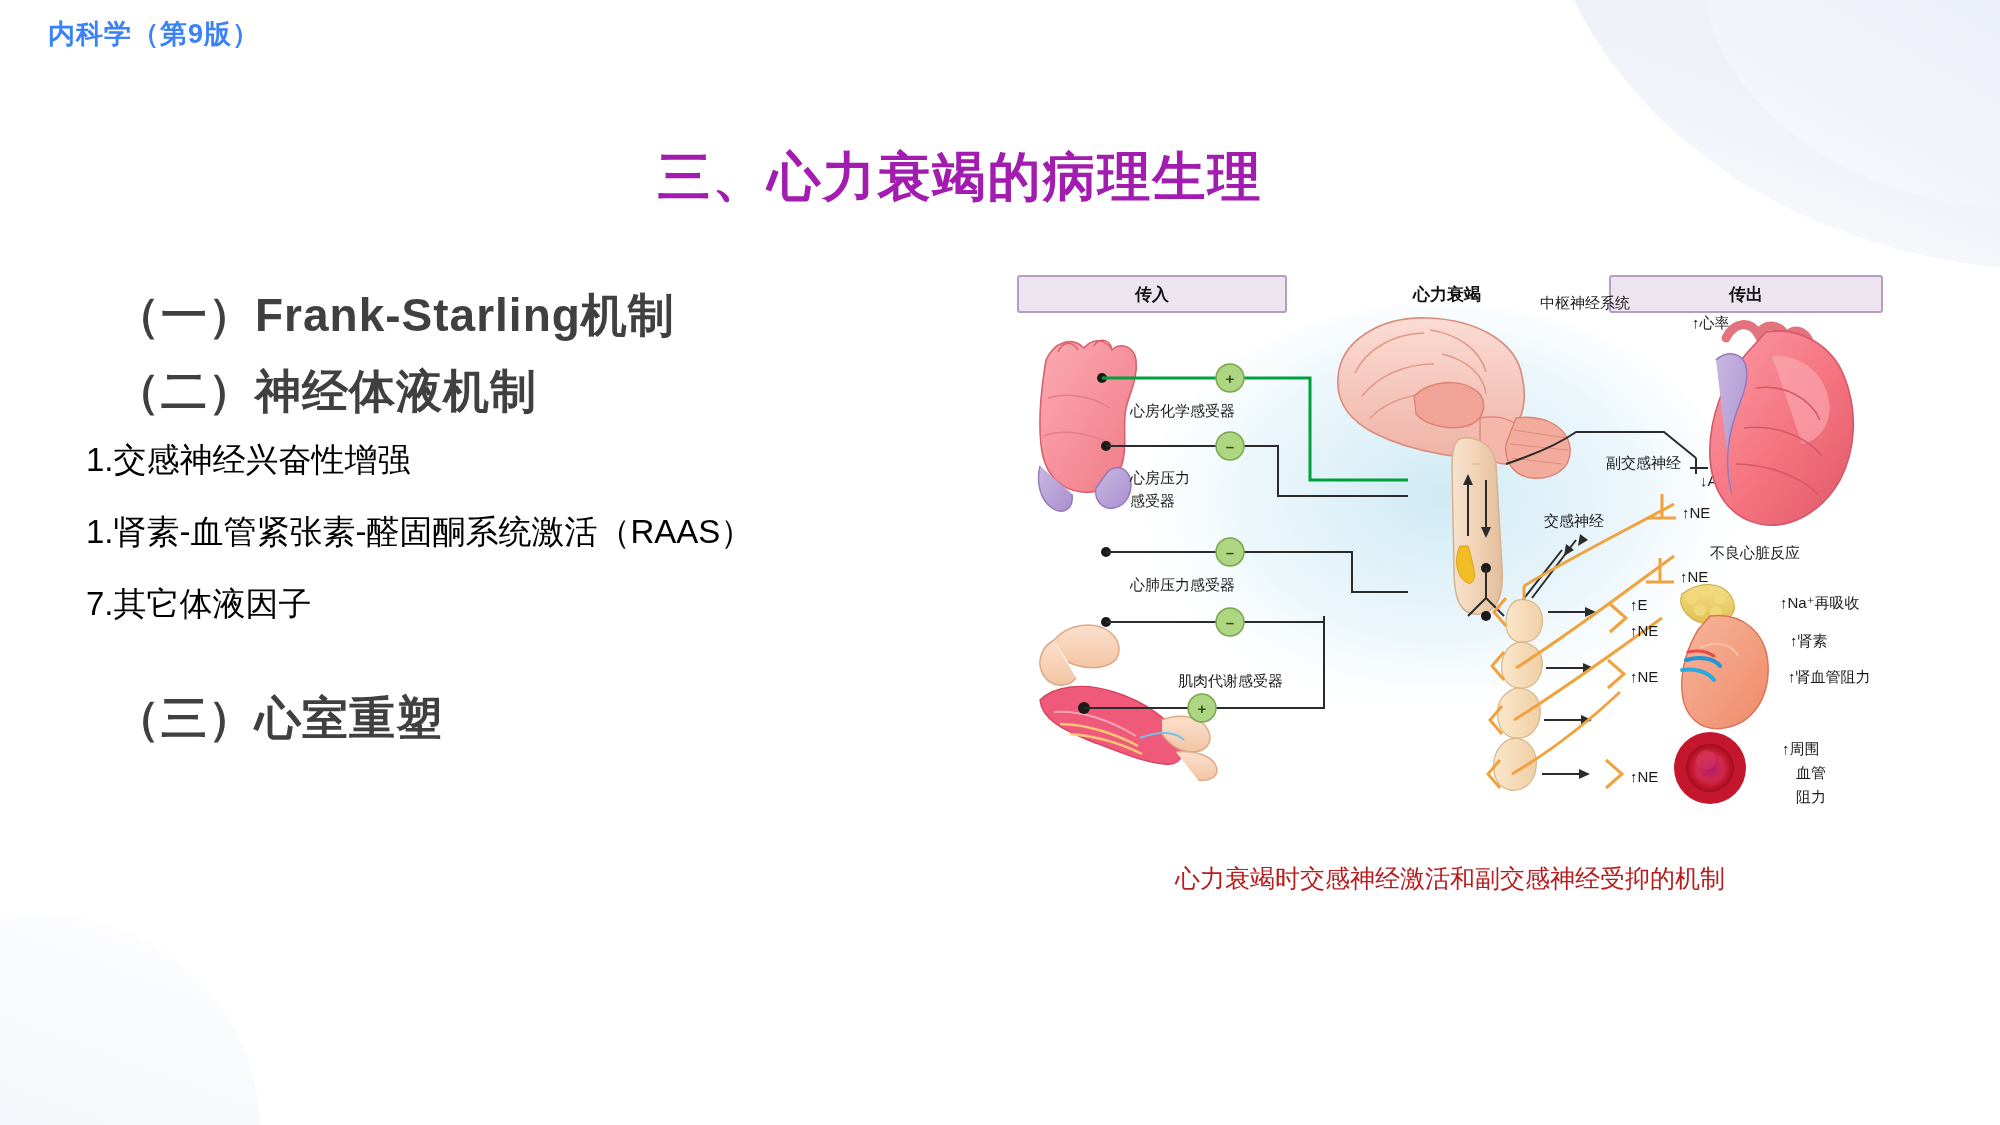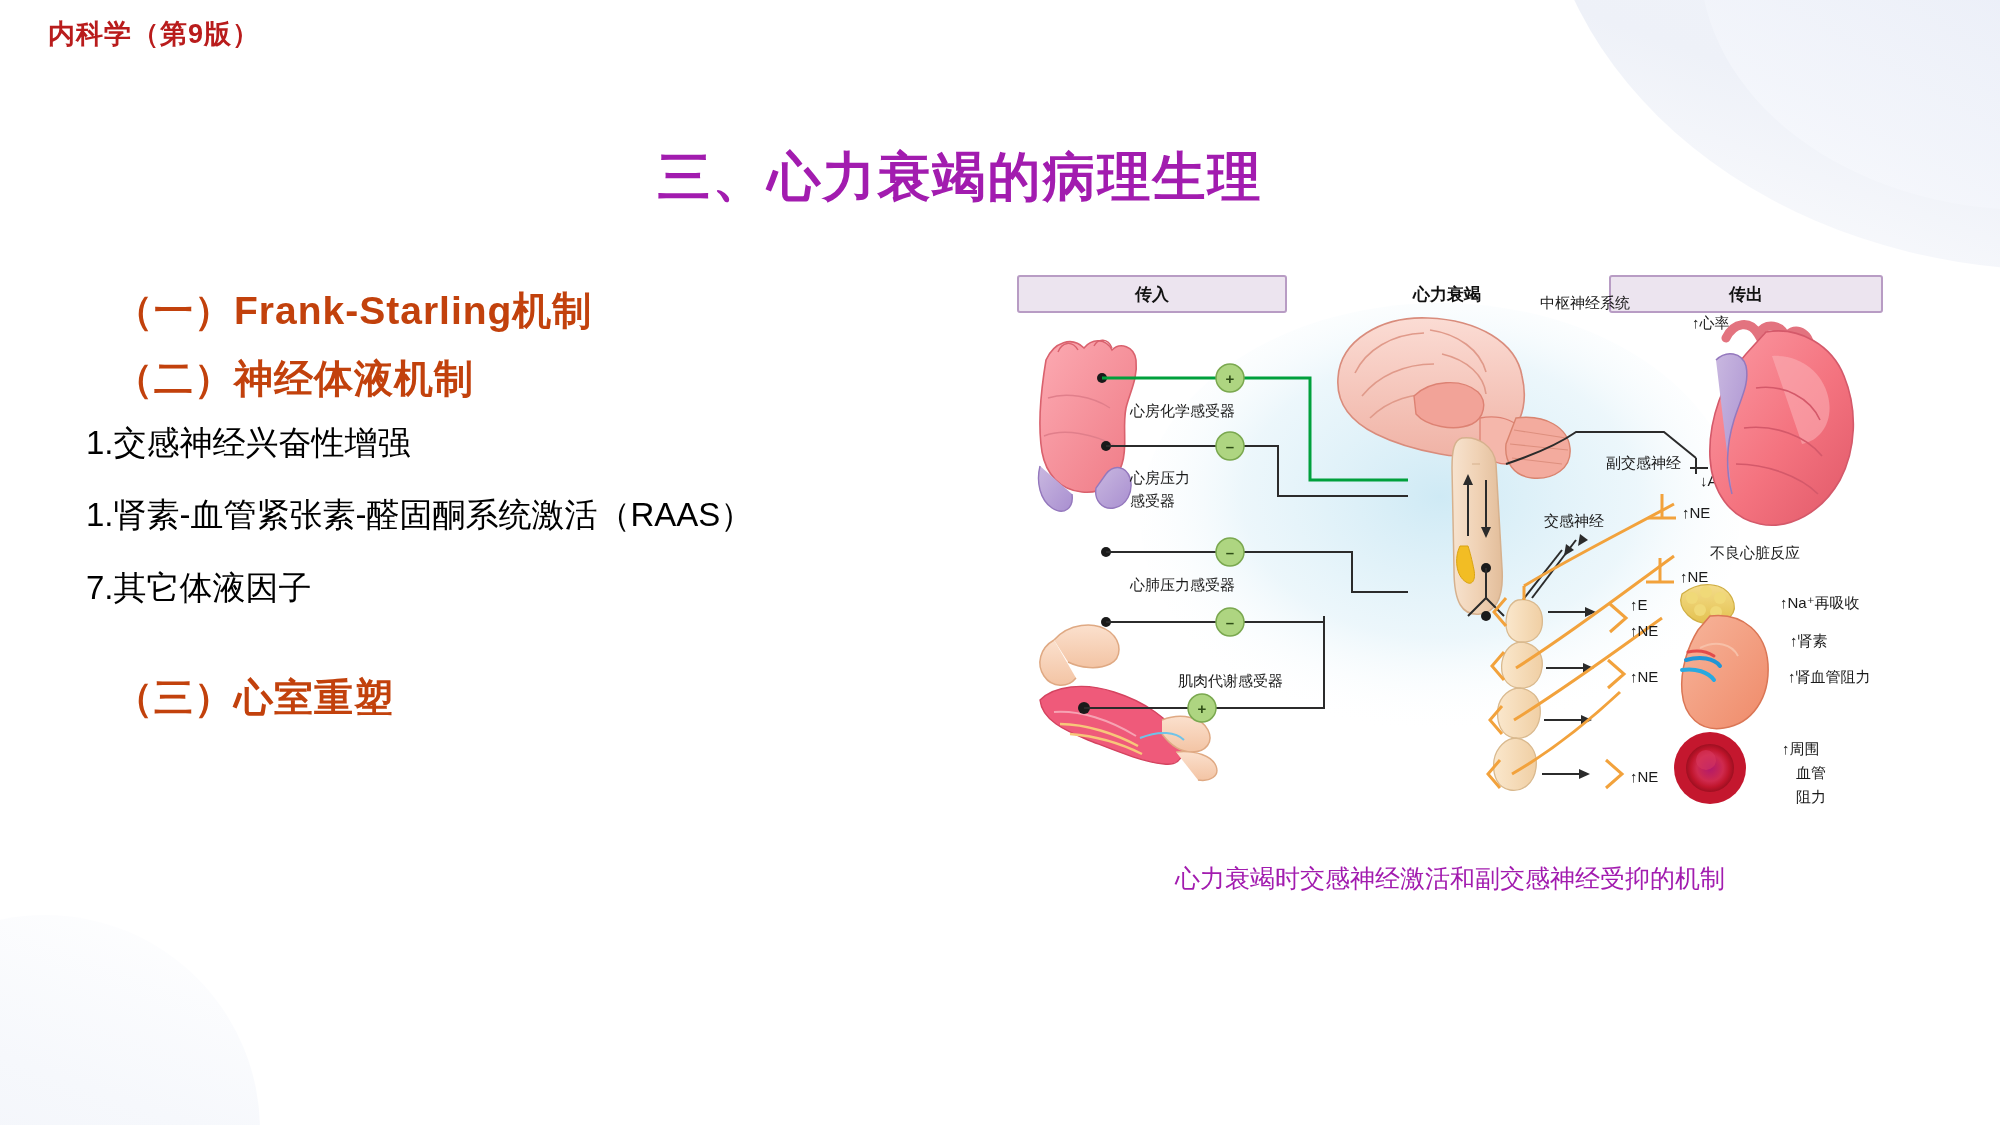--- a/index.html
+++ b/index.html
@@ -24,47 +24,47 @@
     opacity:.85;
   }
   .deco-bl{
     position:absolute;left:-170px;bottom:-220px;width:430px;height:430px;
     border-radius:50%;
     background:linear-gradient(20deg,#eef1f8 0%,#f6f8fc 60%,#ffffff 100%);
   }
 
   .brand{
     position:absolute;left:48px;top:16px;
-    font-size:27px;font-weight:bold;color:#b91c1c;letter-spacing:1px;
+    font-size:27px;font-weight:bold;color:#3b82f6;letter-spacing:1px;
     white-space:nowrap;
   }
 
   .slide-title{
     position:absolute;left:0;right:0;top:142px;
     text-align:center;font-size:53px;font-weight:bold;color:#a21caf;
     letter-spacing:2px;
   }
   .slide-title .t-inner{display:inline-block;transform:translateX(-40px);}
 
   
   .left-col{position:absolute;left:86px;top:288px;width:860px;}
   .h-item{
-    font-size:39px;font-weight:bold;color:#c2410c;
+    font-size:46px;font-weight:bold;color:#404040;
     letter-spacing:1px;line-height:1.18;margin:0 0 22px 28px;white-space:nowrap;
   }
   .h-item.h3{margin-top:68px;}
   .n-item{
     font-size:33px;color:#000;line-height:1.16;margin:0 0 34px 0;white-space:nowrap;
   }
 
   
   .figure{position:absolute;left:1010px;top:268px;width:880px;height:570px;}
   .fig-caption{
     position:absolute;left:1010px;top:862px;width:880px;text-align:center;
-    font-size:25px;color:#a21caf;
+    font-size:25px;color:#b91c1c;
   }
   .fig-svg{width:880px;height:570px;display:block;}
   .lbl{font-family:"Liberation Sans","DejaVu Sans",sans-serif;fill:#1a1a1a;}
   .lbl-hdr{font-size:17px;font-weight:bold;fill:#111;}
   .lbl-cn{font-size:15px;}
   .lbl-ne{font-size:15px;}
   .wire{fill:none;stroke:#2b2b2b;stroke-width:2;}
   .wire-green{fill:none;stroke:#00a03c;stroke-width:3;}
   .wire-orange{fill:none;stroke:#f2a23c;stroke-width:3;}
   .node{fill:#aed581;stroke:#7aa84f;stroke-width:1.5;}

